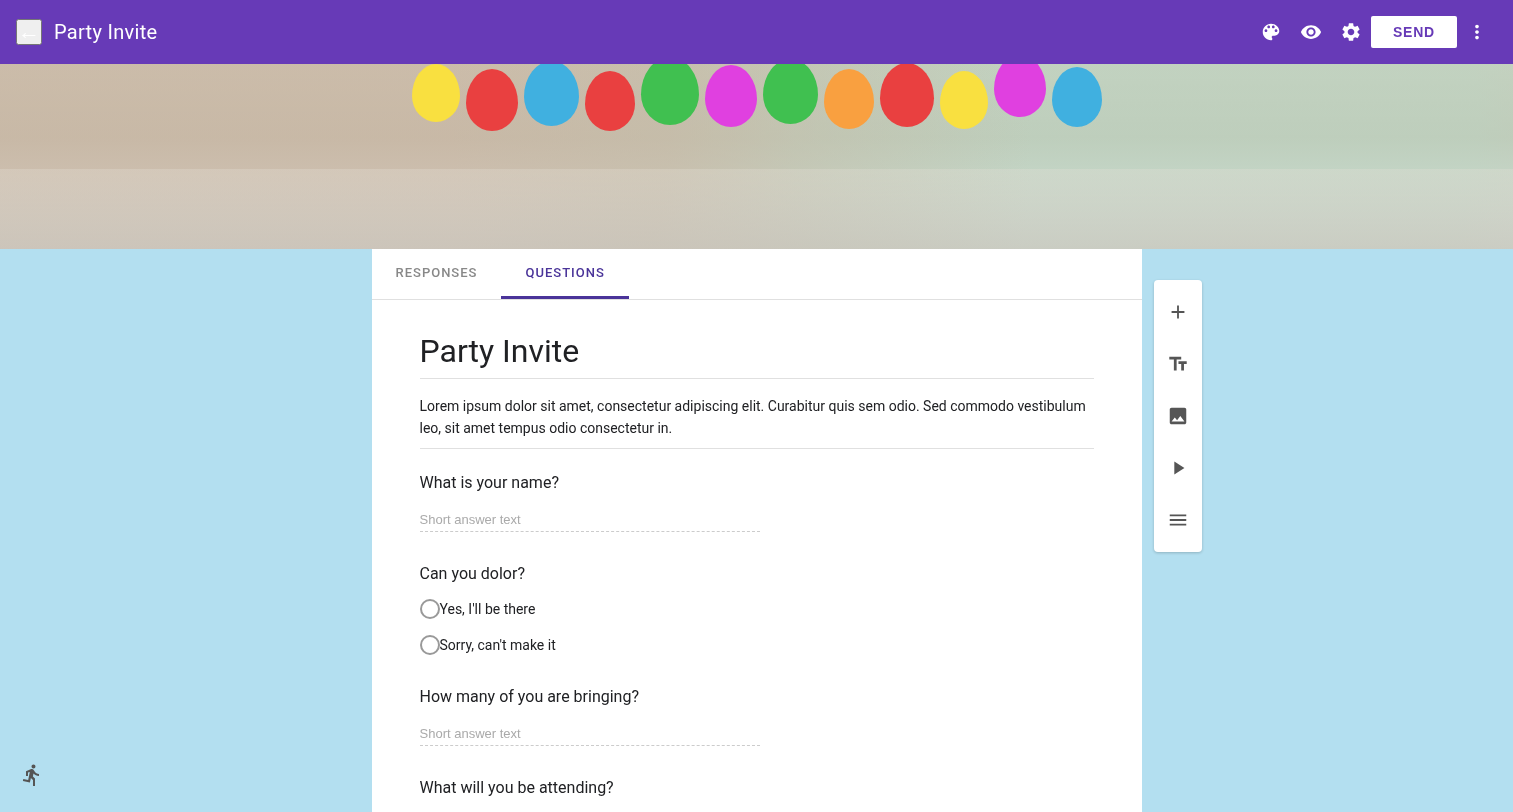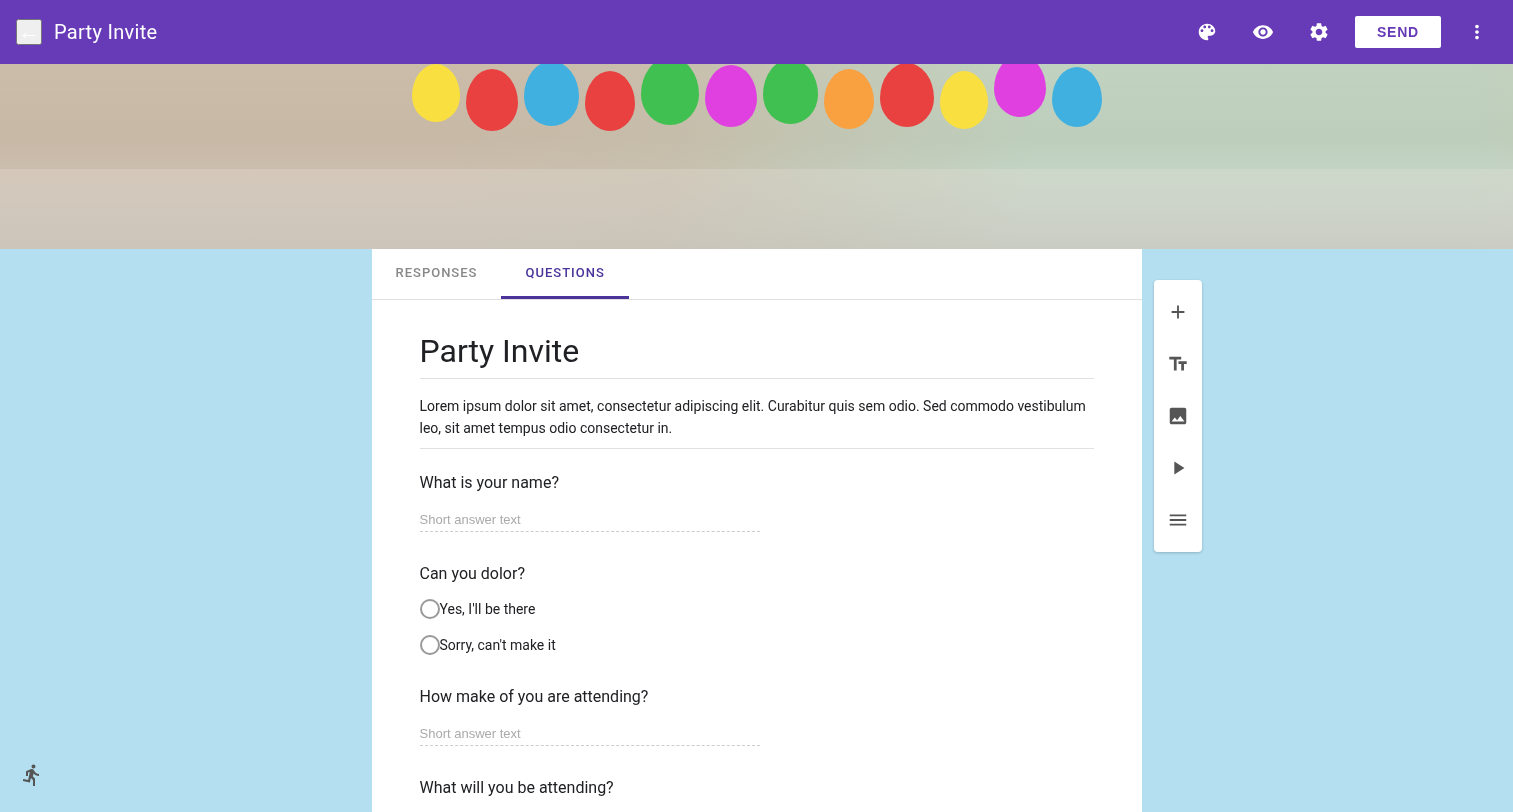--- a/index.html
+++ b/index.html
@@ -31,21 +31,20 @@
     }
     .app-title {
       font-size: 20px;
       font-weight: 400;
       color: white;
       letter-spacing: 0.3px;
     }
     .top-bar-right {
       display: flex;
       align-items: center;
-      gap: 16px;
       text-decoration: underline;
     }
     .icon-btn {
       background: none;
       border: none;
       color: white;
       cursor: pointer;
       font-size: 20px;
       width: 40px;
       height: 40px;
@@ -324,21 +323,21 @@
           <div class="radio-circle"></div>
           <span class="radio-label">Yes, I'll be there</span>
         </div>
         <div class="radio-option">
           <div class="radio-circle"></div>
           <span class="radio-label">Sorry, can't make it</span>
         </div>
       </div>
 
       <div class="question-block">
-        <p class="question-label">How make of you are attending?</p>
+        <p class="question-label">How many of you are bringing?</p>
         <input class="short-answer-input" type="text" readonly="" placeholder="Short answer text" style="">
       </div>
 
       <div class="question-block">
         <p class="question-label">What will you be attending?</p>
 
       </div>
     </div>
   </div>
 

